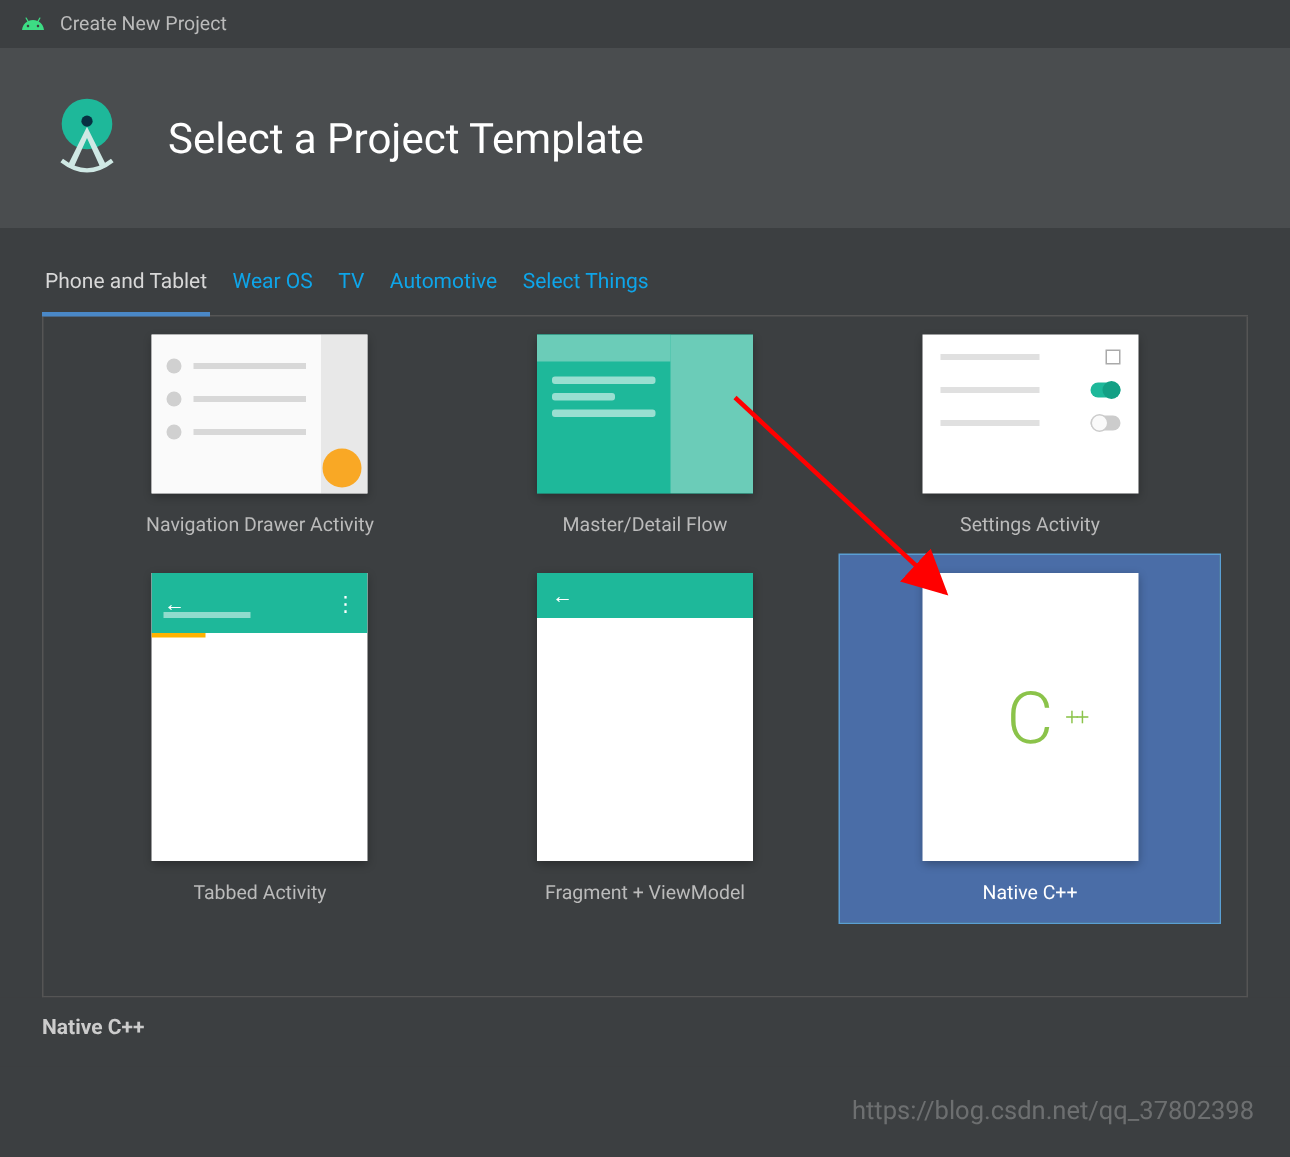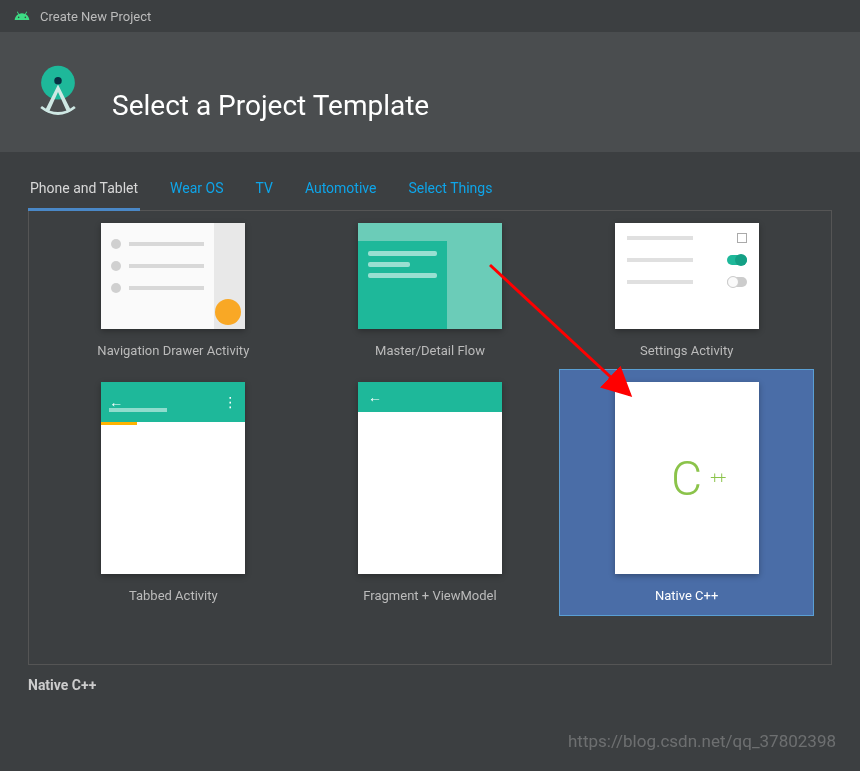--- a/index.html
+++ b/index.html
@@ -25,40 +25,40 @@
       color: #bbbbbb;
     }
     .android-logo {
       width: 16px;
       height: 16px;
     }
     .header-section {
       background: #4a4d4f;
       padding: 30px 28px;
       display: flex;
-      align-items: flex-end;
+      align-items: center;
       gap: 24px;
     }
     .studio-icon {
       width: 60px;
       height: 60px;
       flex-shrink: 0;
     }
     .header-title {
       color: #ffffff;
       font-size: 28px;
       font-weight: 400;
     }
     .content-area {
       background: #3c3f41;
       padding: 28px 28px 0 28px;
     }
     .tabs {
       display: flex;
-      gap: 28px;
+      gap: 13px;
       border-bottom: 1px solid #555;
       position: relative;
     }
     .tab {
       padding: 0 2px 14px 2px;
       font-size: 14px;
       color: #0ea5e9;
       cursor: pointer;
       position: relative;
     }

